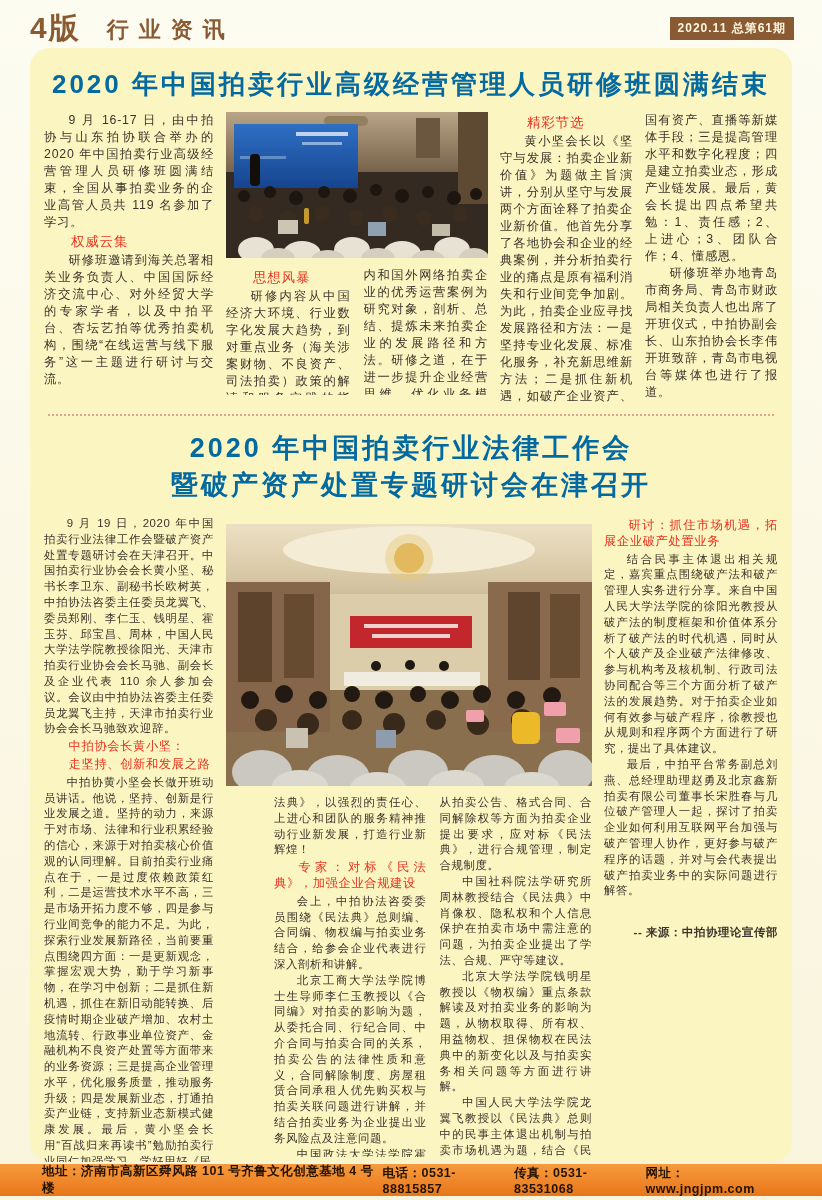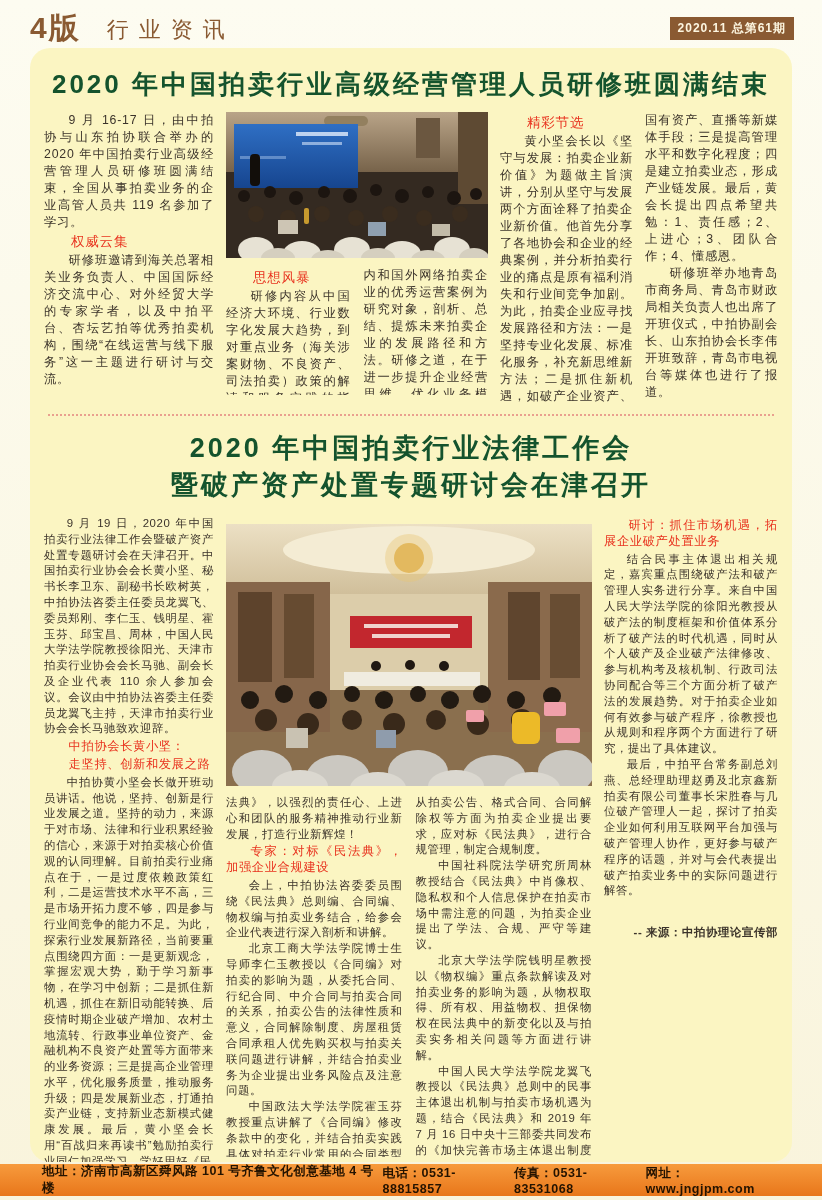--- a/index.html
+++ b/index.html
@@ -7,49 +7,49 @@
   body {
     font-family:"Liberation Sans","DejaVu Sans",sans-serif;
     background:linear-gradient(#fdfcf1,#f9f4dc);
     overflow:hidden; position:relative;
   }
   .page { width:822px; height:1200px; position:relative; }
 
   
   .masthead { height:46px; display:flex; align-items:center; padding:10px 28px 0 30px; position:relative; }
   .page-label { font-size:30px; font-weight:900; color:#8a5a32; letter-spacing:2px; }
-  .section-title { font-size:22px; font-weight:400; color:#8a5a32; letter-spacing:10px; margin-left:26px; padding-top:4px; }
+  .section-title { font-size:22px; font-weight:700; color:#8a5a32; letter-spacing:10px; margin-left:26px; padding-top:4px; }
   .issue-badge { margin-left:auto; background:#8a5a32; color:#fdf6e0; font-size:12px; font-weight:bold; padding:3px 8px; letter-spacing:1px; }
 
   
   .panel {
     position:absolute; left:30px; right:30px; top:48px; bottom:38px;
     background:#fbf5c2; border-radius:20px; padding:6px 14px 10px; overflow:hidden;
   }
 
-  .headline { color:#14532d; font-weight:900; text-align:center; letter-spacing:3px;
+  .headline { color:#0369a1; font-weight:900; text-align:center; letter-spacing:3px;
     font-size:26px; line-height:36px; }
   .a1 .headline { margin:12px 0 10px; }
   .a2 .headline { font-size:27px; line-height:37px; }
   .a2 .headline-block { margin:14px 0 12px; }
 
   .cols { display:flex; gap:12px; }
   .a1 .cols { height:292px; }
   .a2 .cols { height:648px; }
   .col { overflow:hidden; color:#3b332a; text-align:justify; }
   .a1 .col { font-size:12.3px; line-height:17px; letter-spacing:0.8px; }
   .a2 .col { font-size:11.4px; line-height:15.8px; letter-spacing:0.6px; }
   .w170 { flex:0 0 170px; }
   .flex1 { flex:1 1 0; }
   .mid-a1 { flex:0 0 262px; }
   .mid-a2 { flex:0 0 366px; }
   .mid-cols { display:flex; gap:13px; margin-top:9px;justify-content:space-between; }
   .mid-cols .col { flex:1 1 0; }
   .a1 .mid-cols { height:128px; }
-  .a2 .mid-cols { height:362px; }
+  .a2 .mid-cols { height:362px;margin-left:48px; }
 
   .para { text-indent:2em; }
   .cont { text-indent:0; }
   .subhead { color:#e8321e; font-weight:normal; text-indent:2em; }
   .a1 .subhead { font-size:13.5px; margin:2px 0; }
   .a2 .subhead { font-size:12.3px; margin:2px 0; }
   .src { font-weight:bold; }
   .src-right { text-align:right; padding-right:4px; margin-top:2px; }
   .src-center { text-align:right; margin-top:26px; }
 

